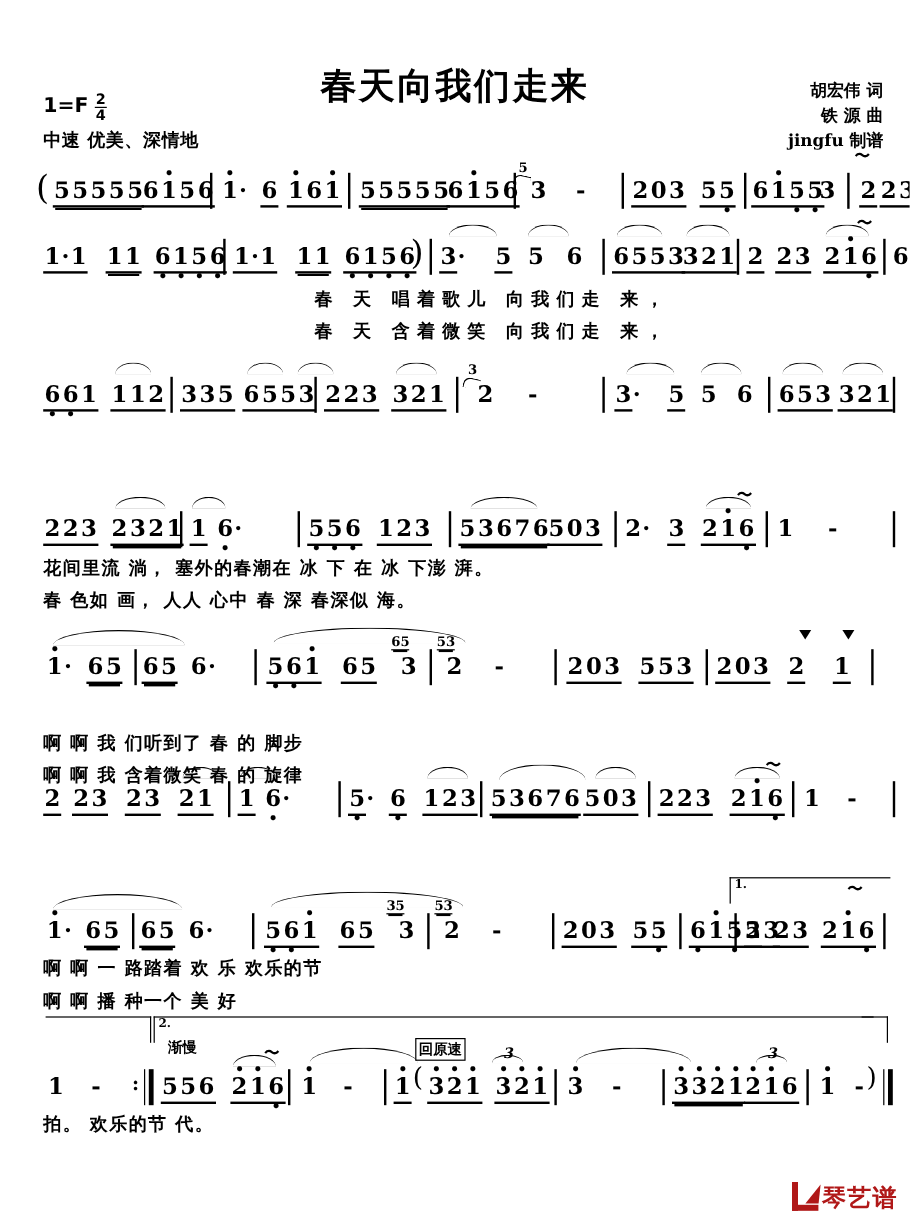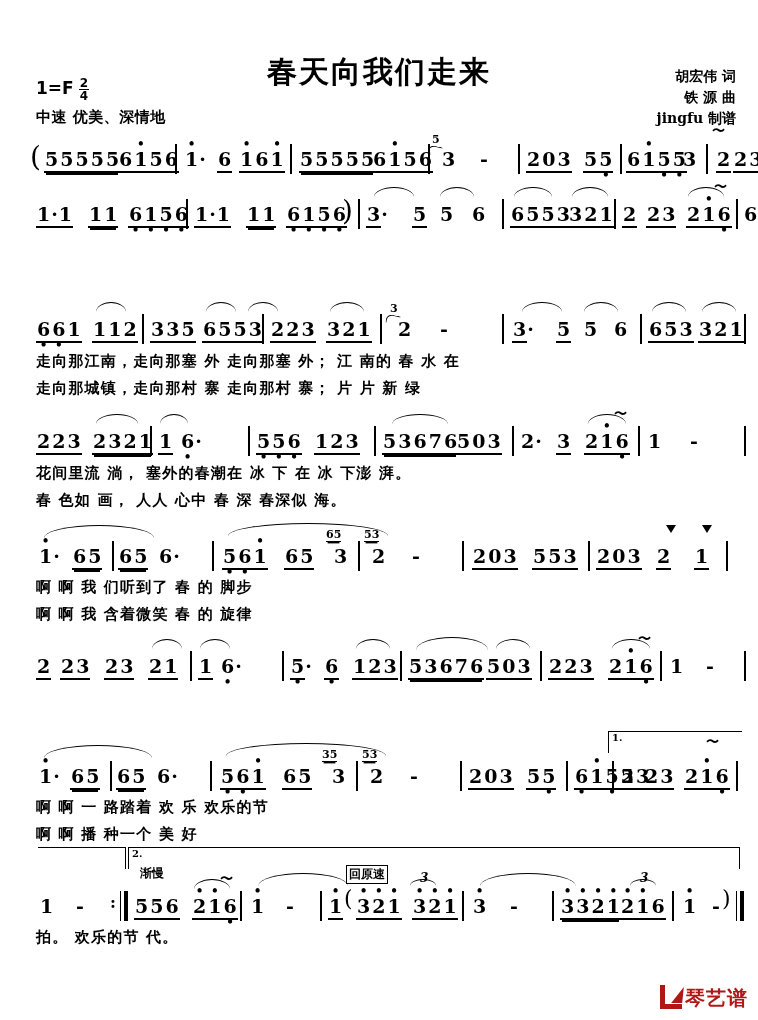--- a/index.html
+++ b/index.html
@@ -316,20 +316,28 @@
       <span class="bar" style="left:736px;"></span>
     </div>
   </div>
 
   <div class="system" style="top:203px">
     <div class="noterow">
       <span class="el" style="left:744px;">6</span>
     </div>
   </div>
 
+  <div class="system" style="top:240px">
+    <div class="lyricrow">
+      <span class="lyr" style="left:262px; letter-spacing:6px;">春 天  唱着歌儿 向我们走  来，</span>
+    </div>
+    <div class="lyricrow">
+      <span class="lyr" style="left:262px; letter-spacing:6px;">春 天  含着微笑 向我们走  来，</span>
+    </div>
+  </div>
 
   <div class="system" style="top:318px">
     <div class="noterow">
       <span class="el" style="left:36px;">
         <span class="grp b1"><span class="n dotdn">6</span><span class="n dotdn">6</span><span class="n">1</span></span>
       </span>
       <span class="slur" style="left:96px; top:-16px; width:30px;"></span>
       <span class="el" style="left:92px;">
         <span class="grp b1"><span class="n">1</span><span class="n">1</span><span class="n">2</span></span>
       </span>
@@ -377,28 +385,20 @@
         <span class="grp b1"><span class="n">6</span><span class="n">5</span><span class="n">3</span></span>
       </span>
       <span class="slur" style="left:702px; top:-16px; width:34px;"></span>
       <span class="el" style="left:698px;">
         <span class="grp b1"><span class="n">3</span><span class="n">2</span><span class="n">1</span></span>
       </span>
       <span class="bar" style="left:744px;"></span>
     </div>
   </div>
 
-  <div class="system" style="top:352px">
-    <div class="lyricrow">
-      <span class="lyr" style="left:36px; letter-spacing:1.2px;">走向那江南，走向那塞 外  走向那塞   外；   江 南的 春  水 在</span>
-    </div>
-    <div class="lyricrow">
-      <span class="lyr" style="left:36px; letter-spacing:1.2px;">走向那城镇，走向那村 寨  走向那村   寨；   片 片  新  绿</span>
-    </div>
-  </div>
 
   <div class="system" style="top:430px">
     <div class="noterow">
       <span class="el" style="left:36px;">
         <span class="grp b1"><span class="n">2</span><span class="n">2</span><span class="n">3</span></span>
       </span>
       <span class="slur" style="left:96px; top:-16px; width:42px;"></span>
       <span class="el" style="left:92px;">
         <span class="grp b2"><span class="n">2</span><span class="n">3</span><span class="n">2</span><span class="n">1</span></span>
       </span>
@@ -507,21 +507,21 @@
       <span class="el" style="left:656px;">
         <span class="grp b1"><span class="n">2</span></span>
       </span>
       <span class="el" style="left:694px;">
         <span class="grp b1"><span class="n">1</span></span>
       </span>
       <span class="bar" style="left:726px;"></span>
     </div>
   </div>
 
-  <div class="system" style="top:578px">
+  <div class="system" style="top:610px">
     <div class="lyricrow">
       <span class="lyr" style="left:36px; letter-spacing:1.2px;">啊      啊        我 们听到了 春 的 脚步</span>
     </div>
     <div class="lyricrow">
       <span class="lyr" style="left:36px; letter-spacing:1.2px;">啊      啊        我 含着微笑 春 的 旋律</span>
     </div>
   </div>
 
   <div class="system" style="top:655px">
     <div class="noterow">

